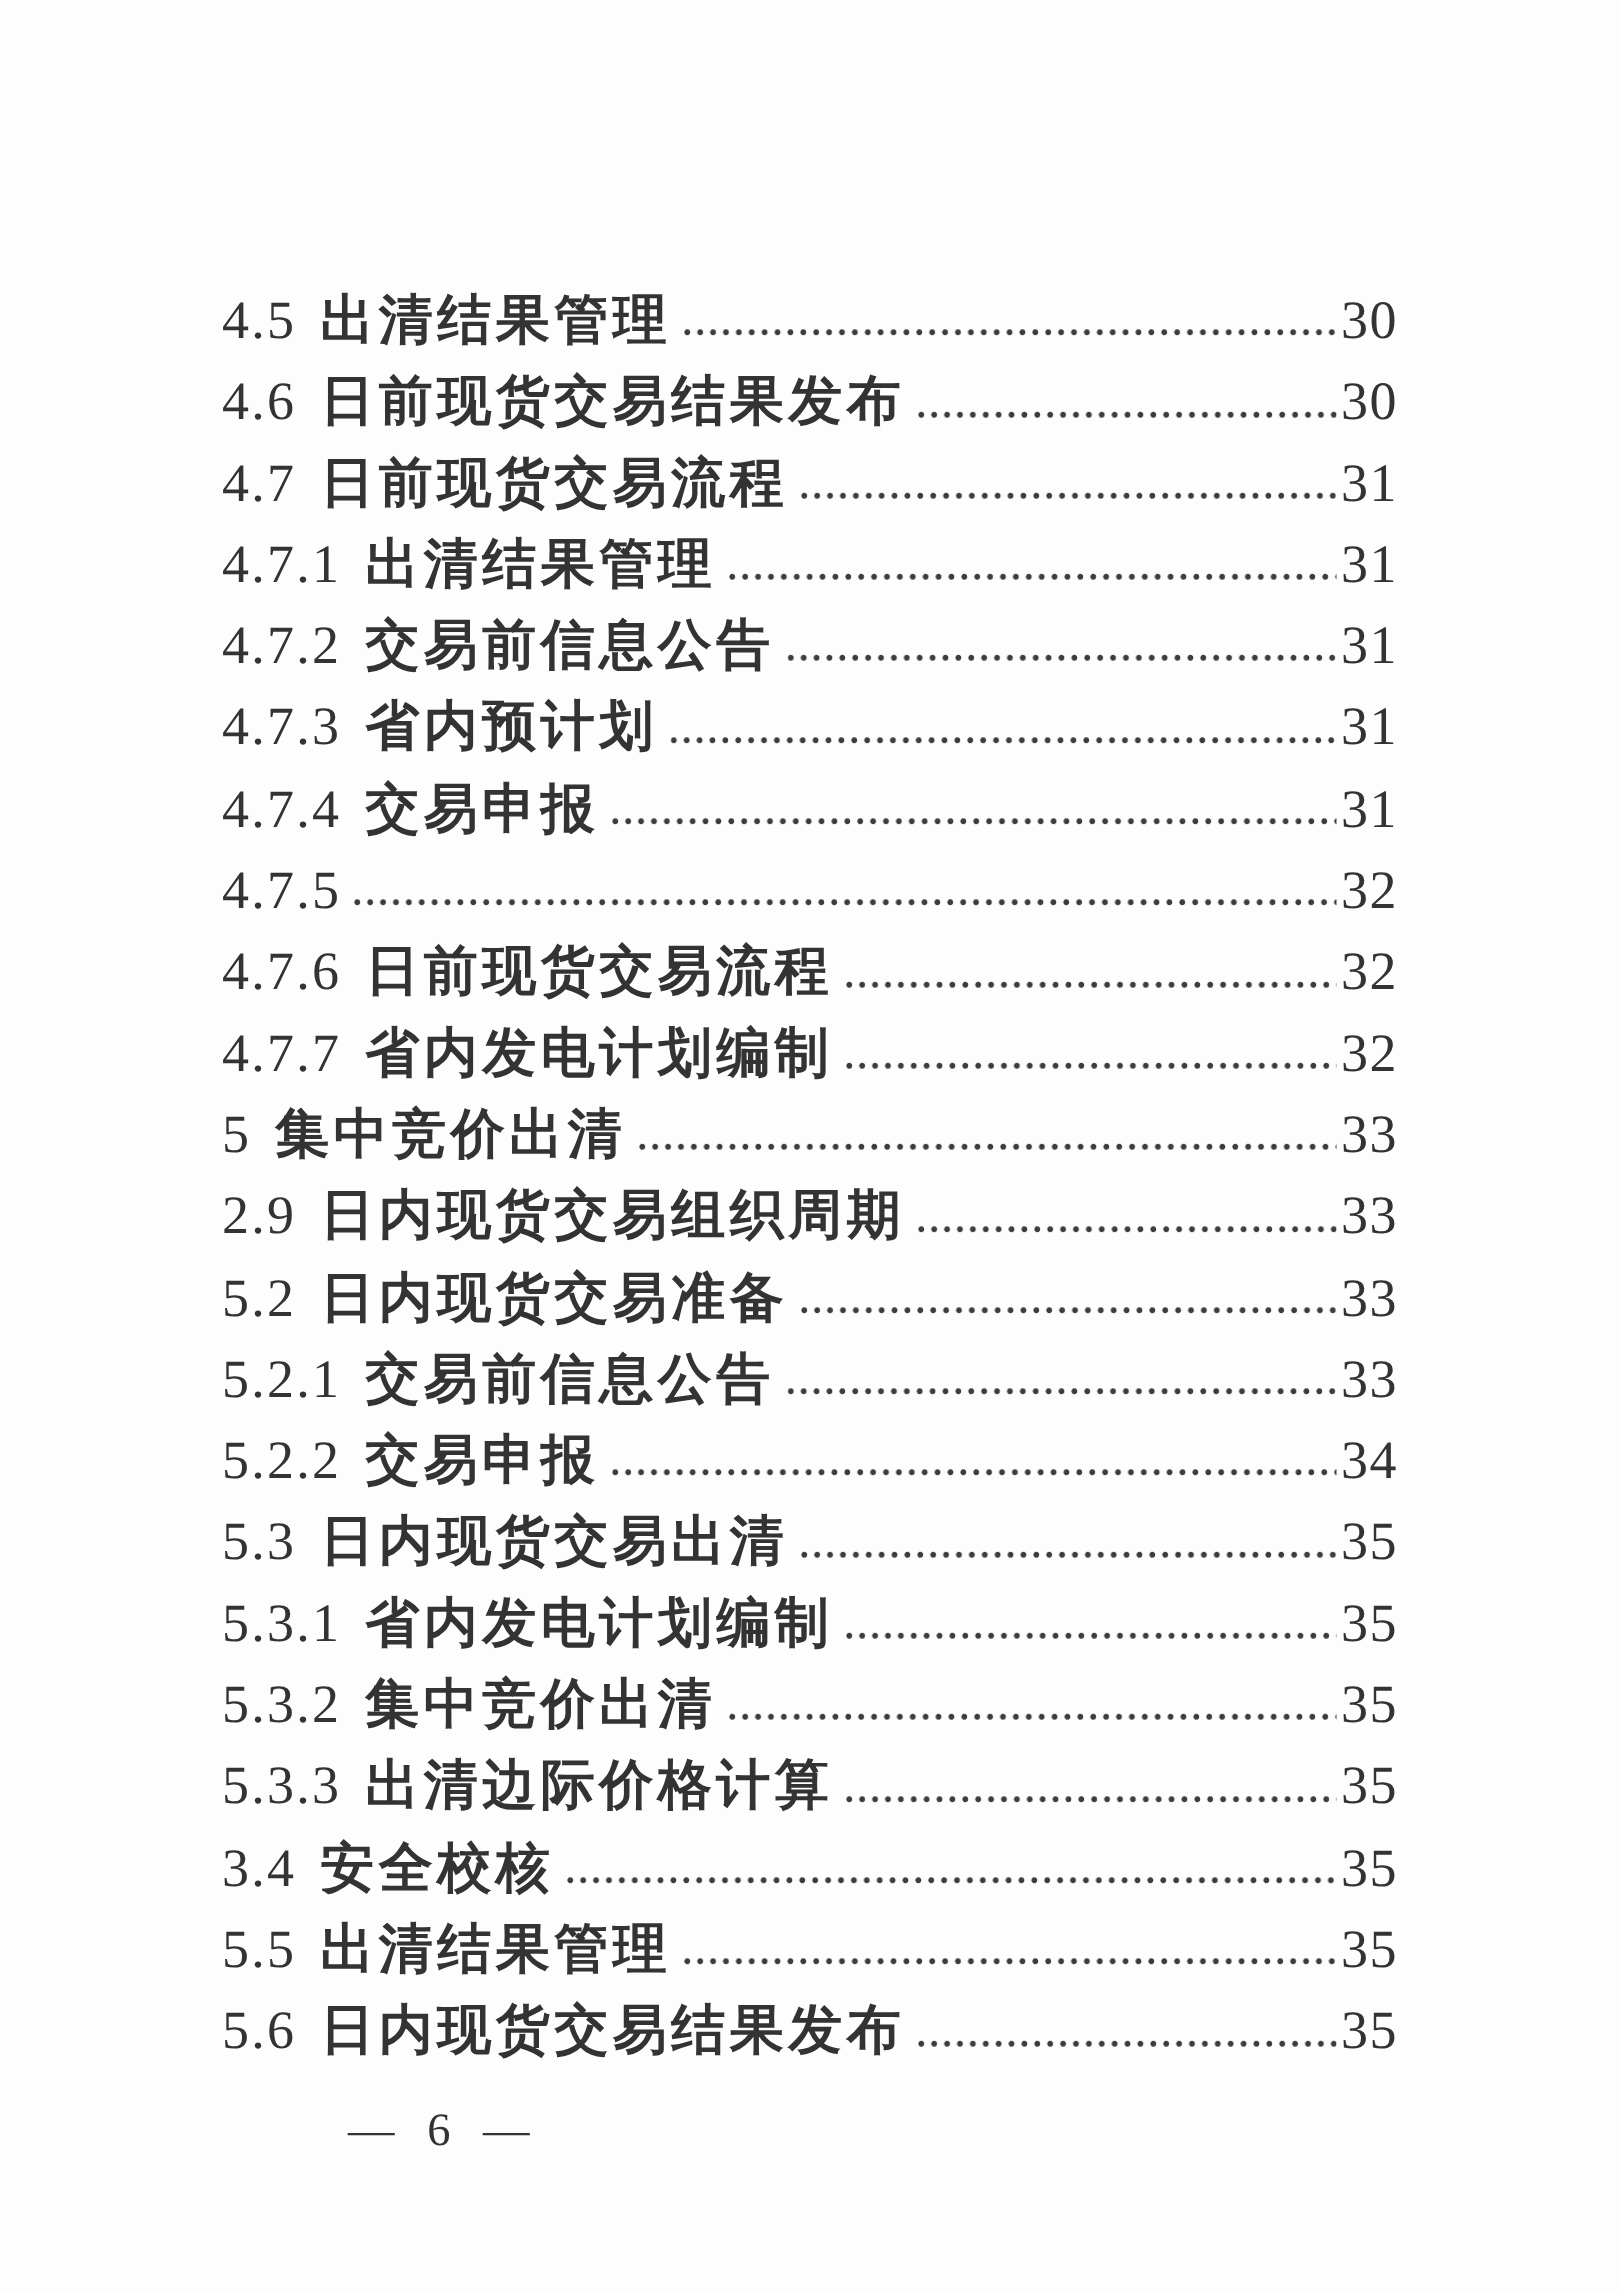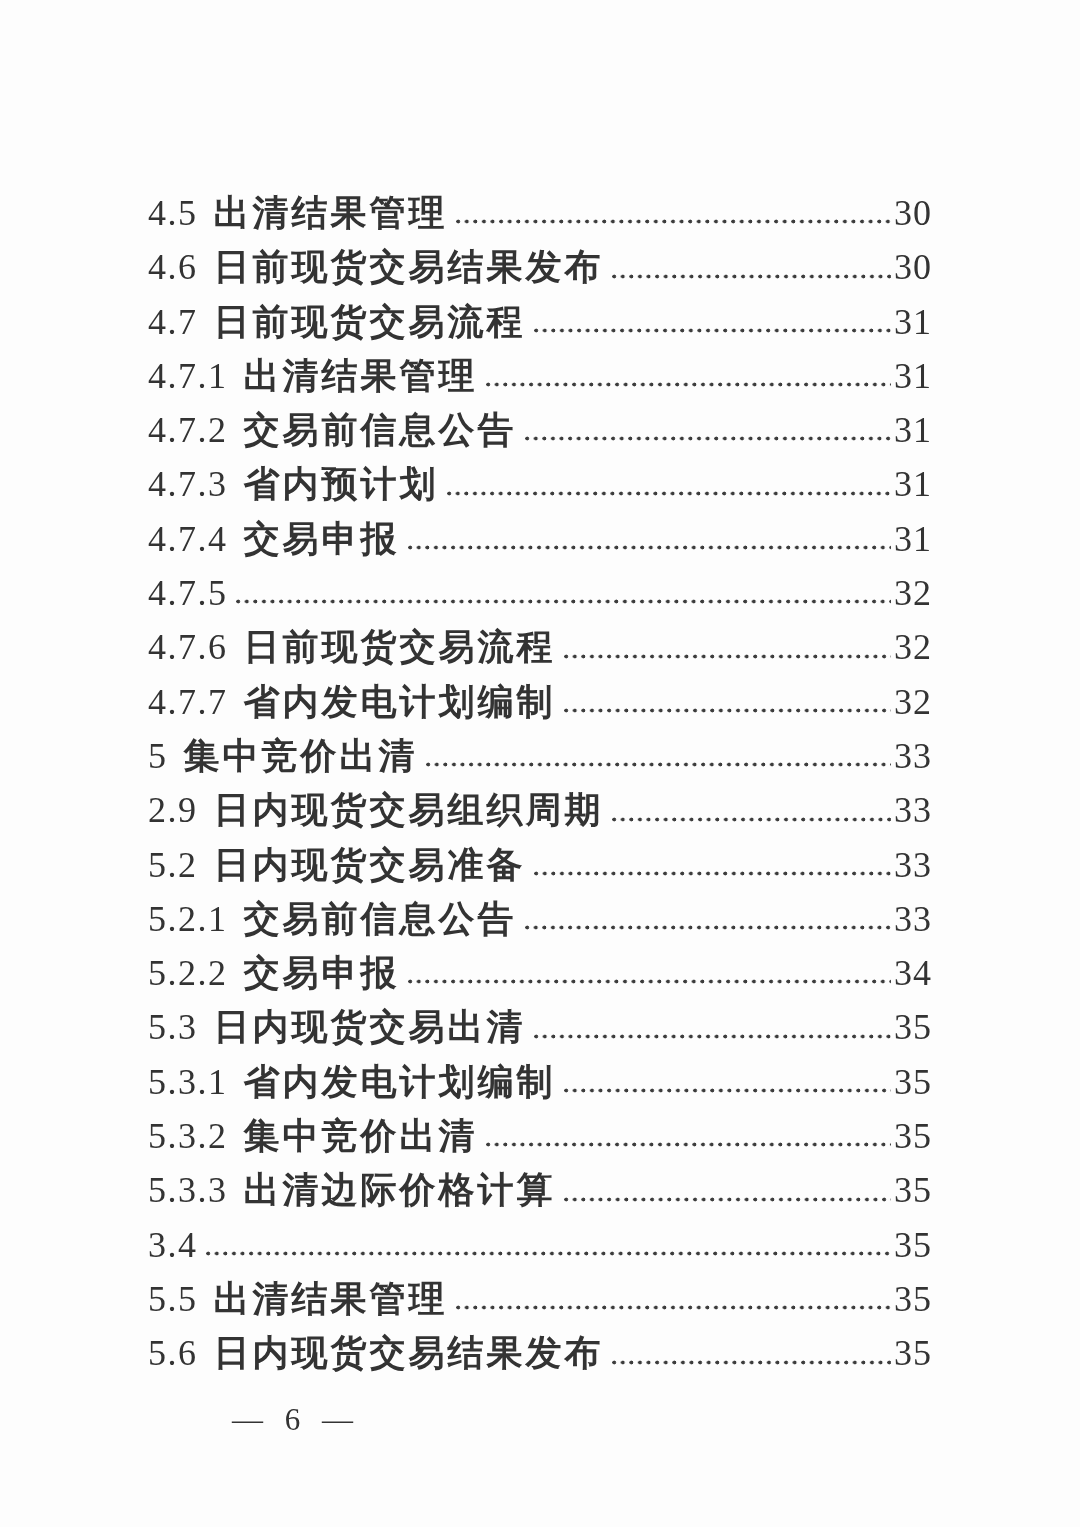--- a/index.html
+++ b/index.html
@@ -204,20 +204,21 @@
 
     <div class="toc-row">
       <span class="toc-num">5.3.3</span>
       <span class="toc-title">出清边际价格计算</span>
       <span class="dot-leader"></span>
       <span class="toc-page">35</span>
     </div>
 
     <div class="toc-row">
       <span class="toc-num">3.4</span>
+      <span class="toc-title">安全校核</span>
       <span class="dot-leader"></span>
       <span class="toc-page">35</span>
     </div>
 
     <div class="toc-row">
       <span class="toc-num">5.5</span>
       <span class="toc-title">出清结果管理</span>
       <span class="dot-leader"></span>
       <span class="toc-page">35</span>
     </div>

